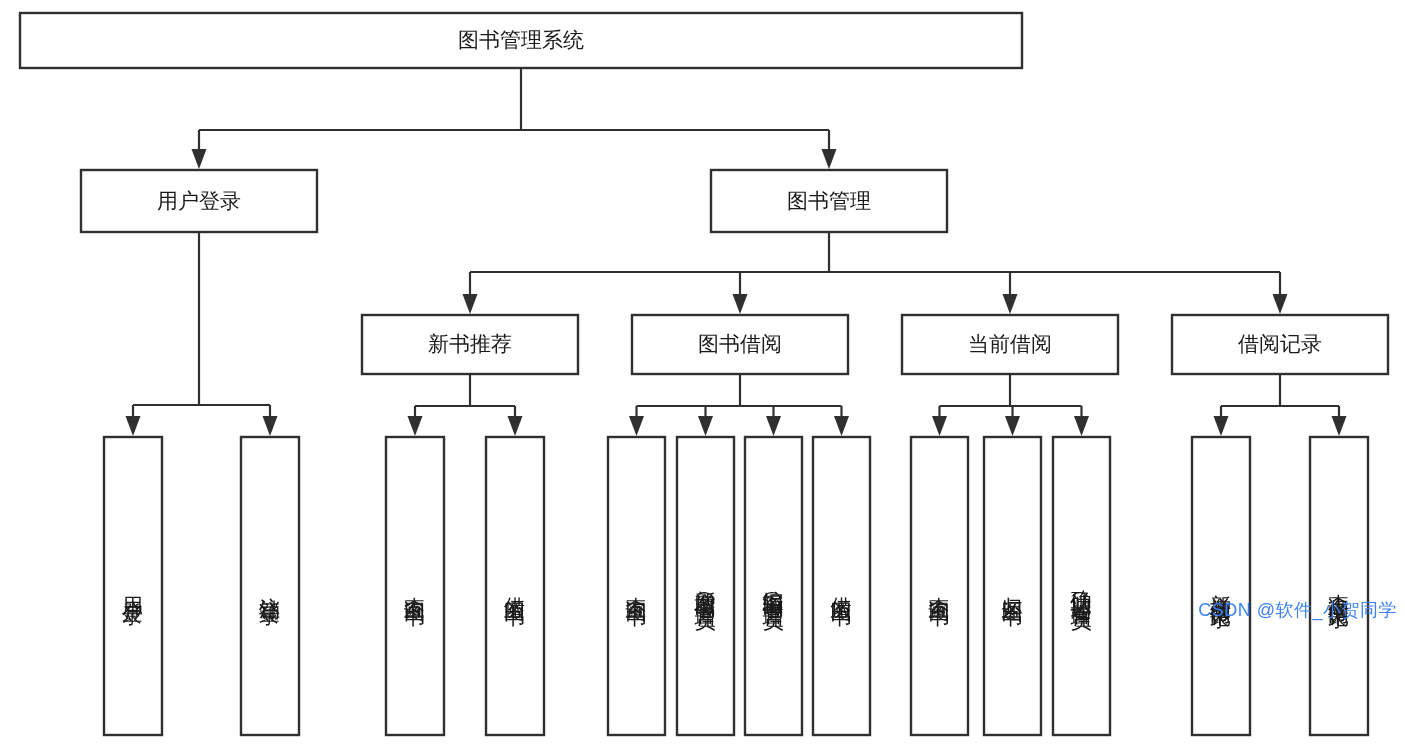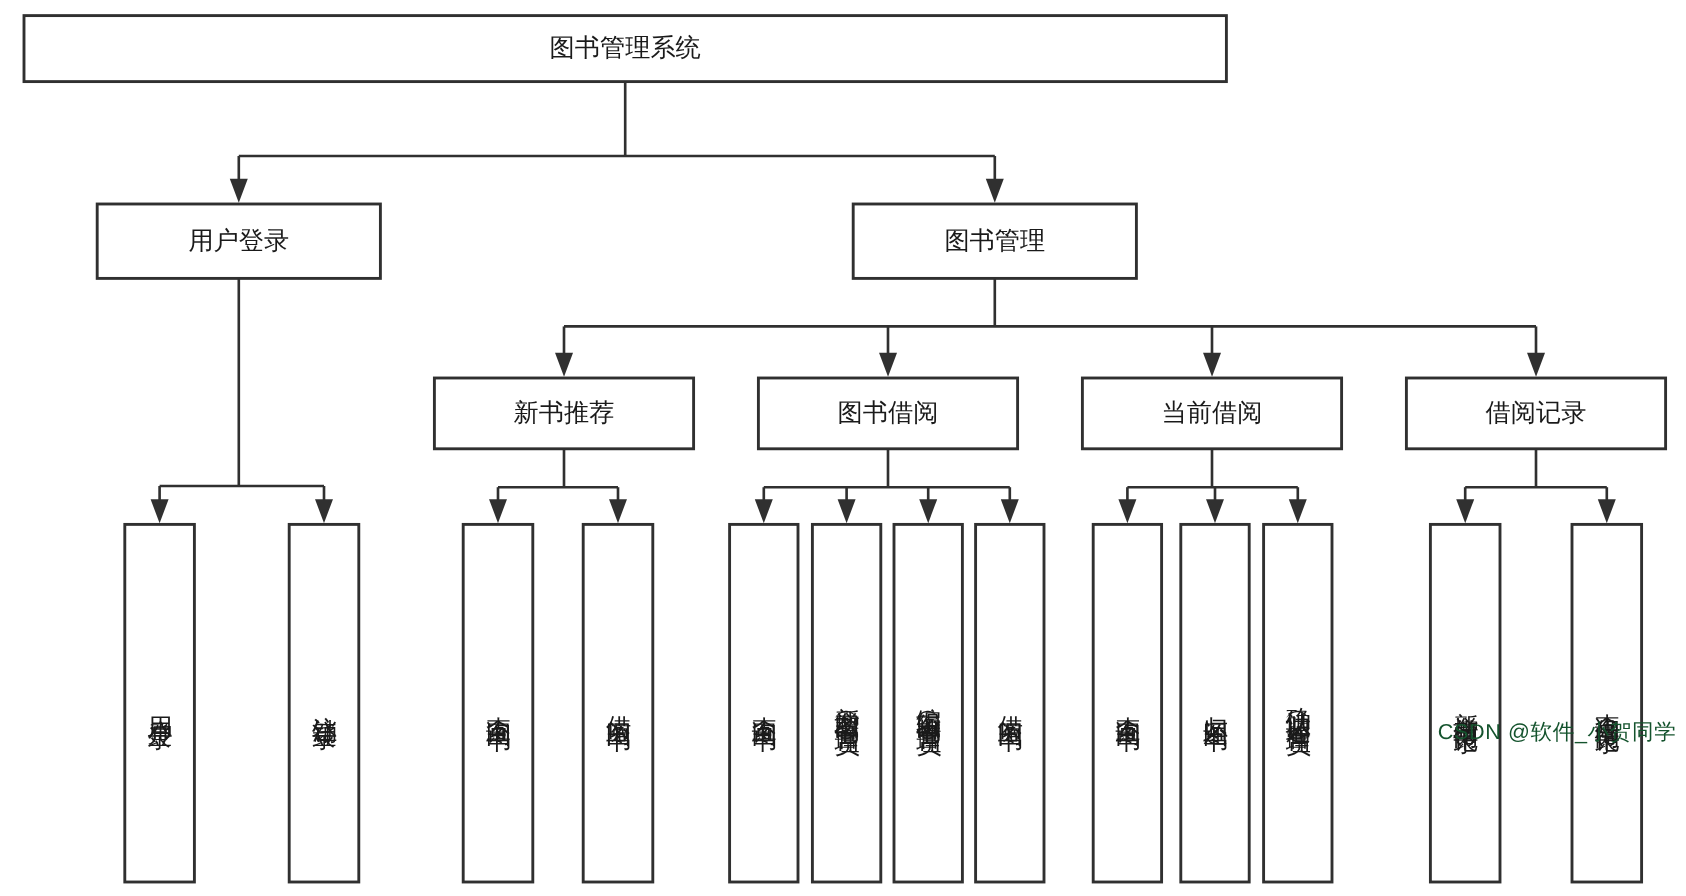--- a/index.html
+++ b/index.html
@@ -63,21 +63,21 @@
     align-items: center;
     justify-content: center;
     pointer-events: none;
   }
   .watermark {
     position: absolute;
     right: 8px;
     bottom: 4px;
     font-family: "Liberation Sans", "DejaVu Sans", sans-serif;
     font-size: 18px;
-    color: #14532d;
+    color: #3b82f6;
     white-space: nowrap;
     letter-spacing: 0.5px;
   }
 </style>
 </head>
 <body>
 
 <div id="diagram-root">
 
   <svg class="diagram-canvas" viewBox="0 0 1405 747">

